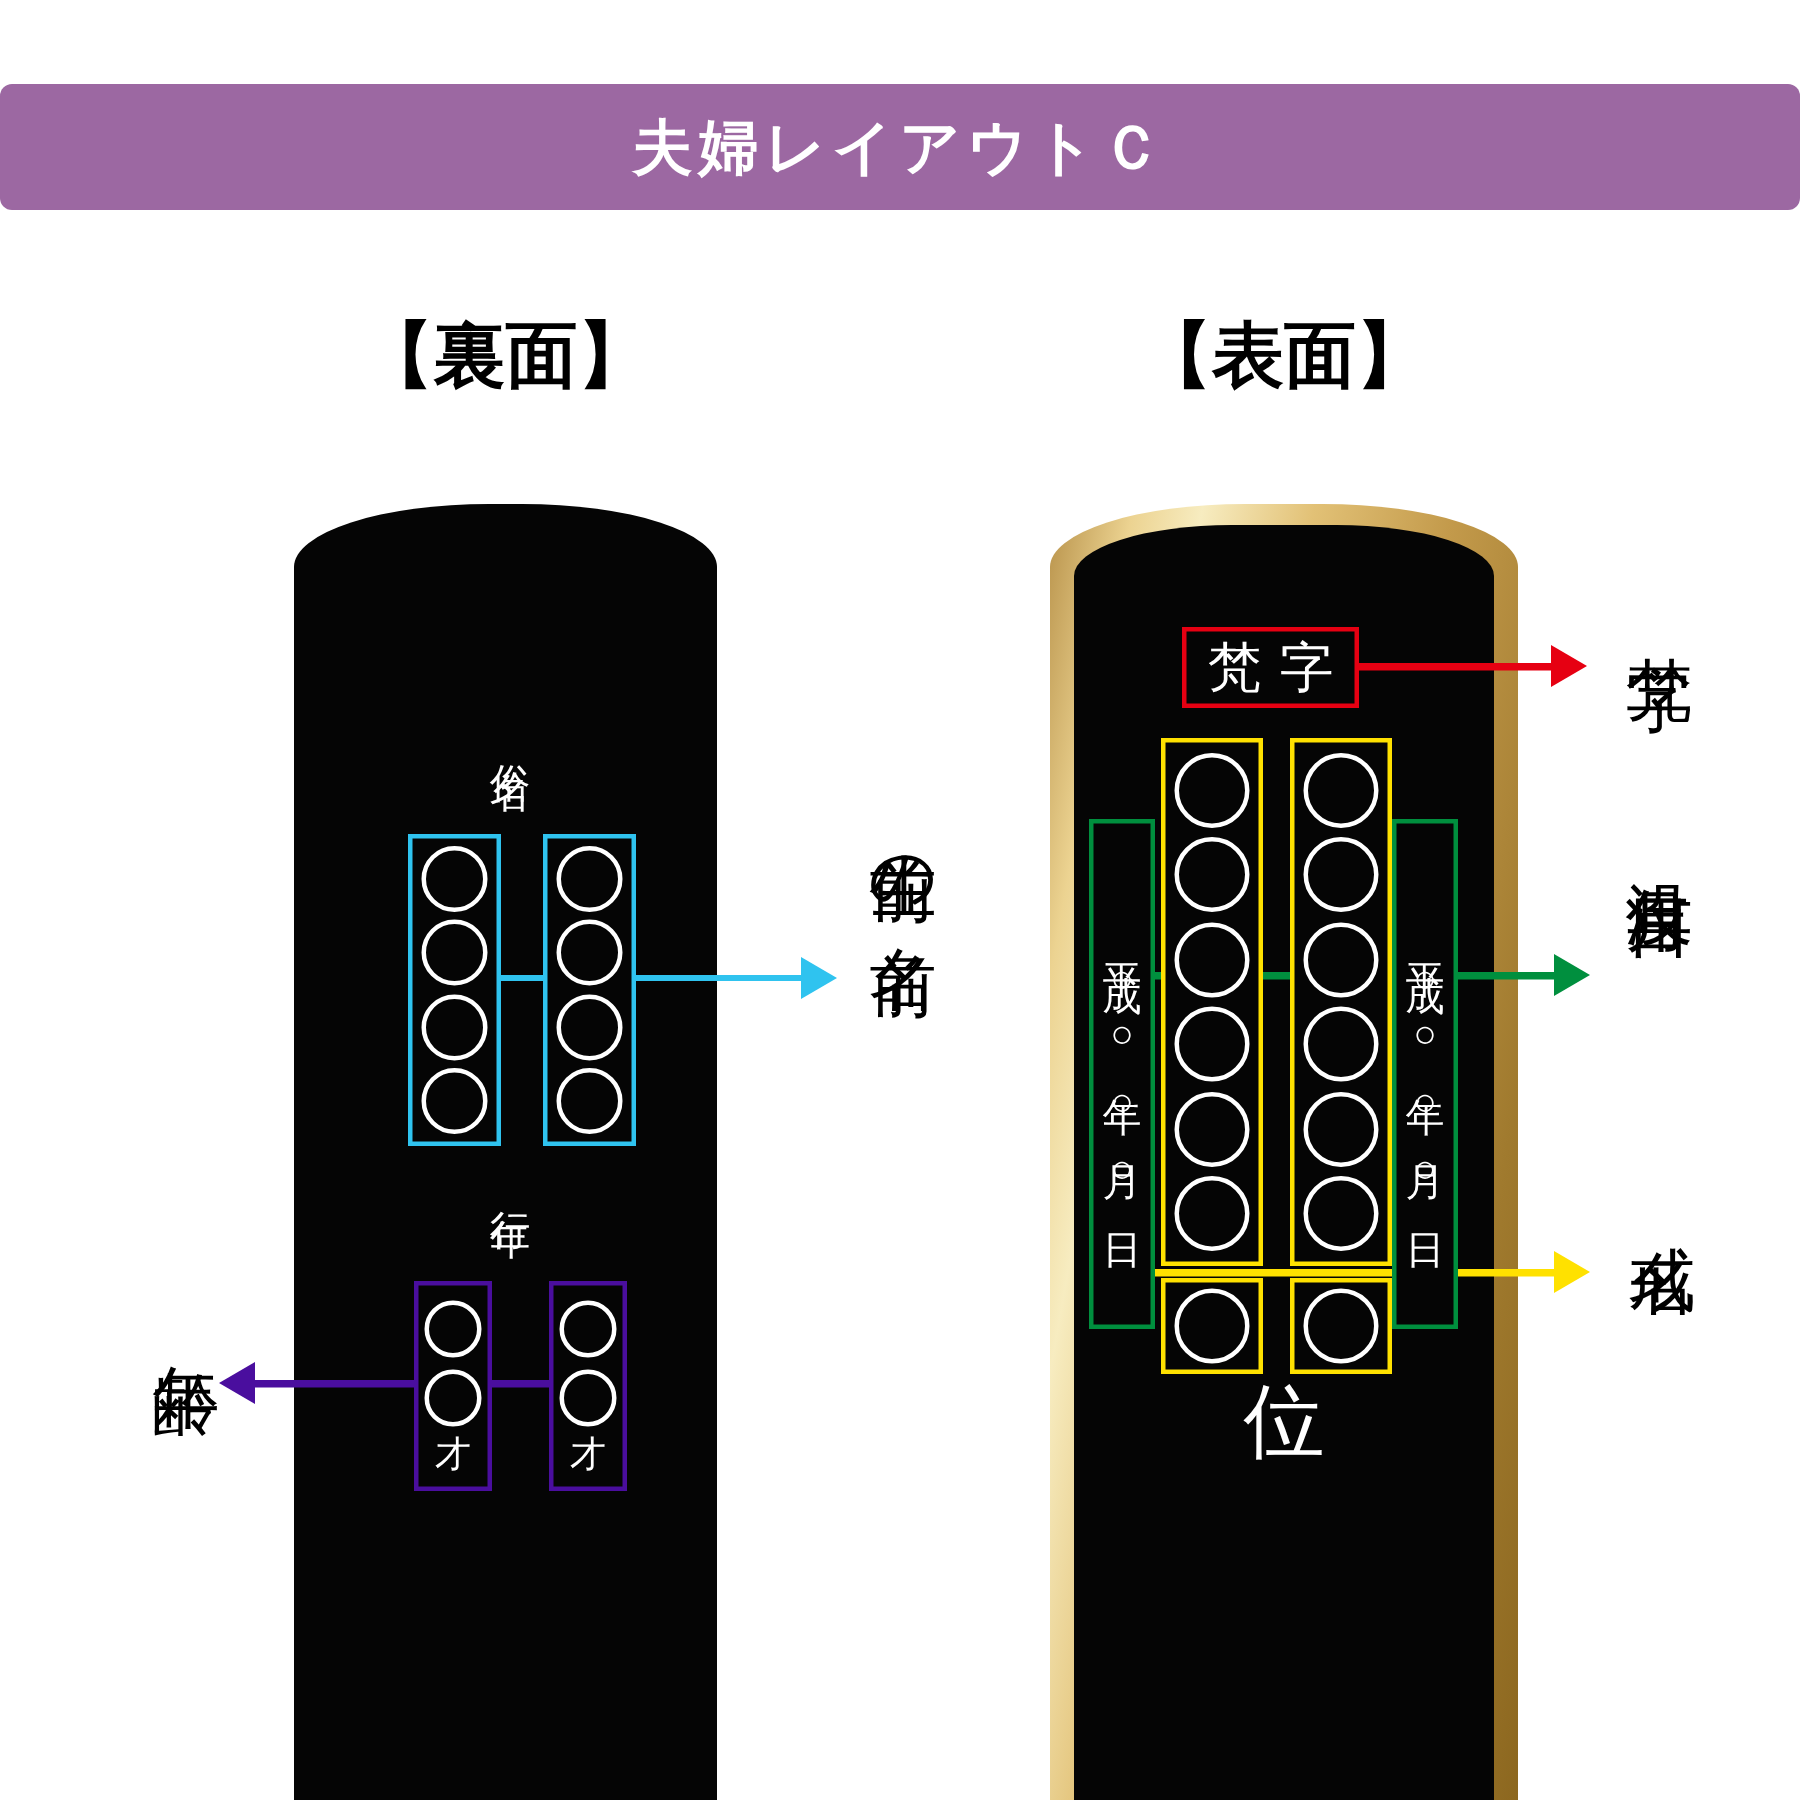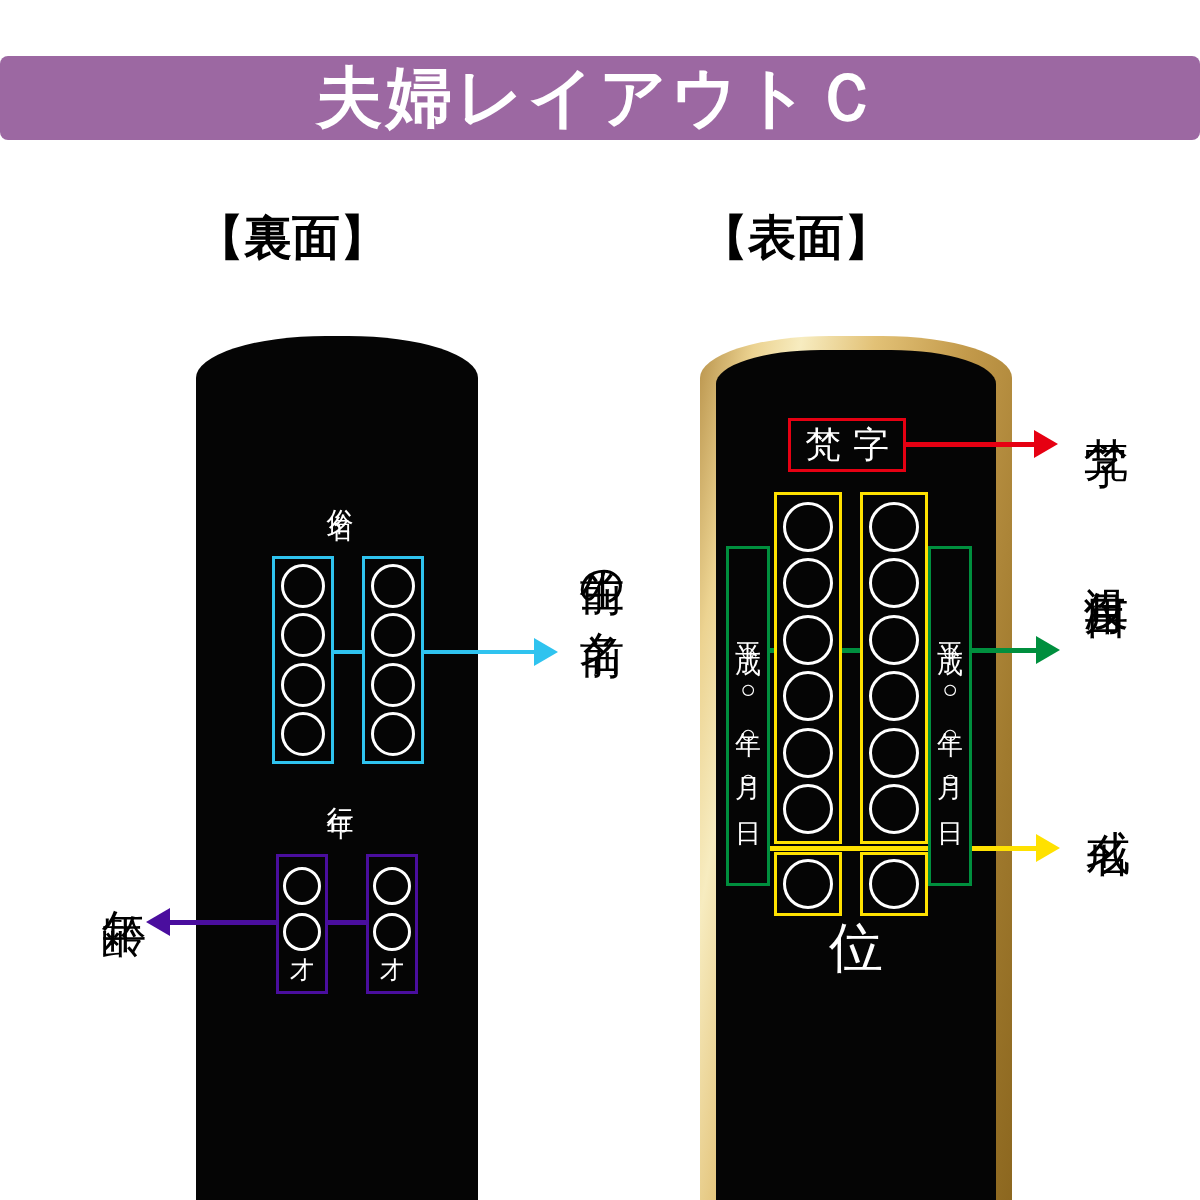--- a/index.html
+++ b/index.html
@@ -13,27 +13,27 @@
     --red:#e60012; --green:#008f3e; --yellow:#ffe100; --ink:#050505;
   }
 
   
   .banner{
     position:absolute; left:0; top:56px; width:1200px; height:84px;
     background:var(--header_bg); border-radius:8px;
     display:flex; align-items:center; justify-content:center;
   }
   .banner span{
-    color:#ffffff; font-size:66px; font-weight:bold; letter-spacing:4px;
+    color:#ffffff; font-size:40px; font-weight:bold; letter-spacing:4px;
   }
 
   
   .sec-title{
     position:absolute; top:206px; height:64px; color:#000;
-    font-size:48px; font-weight:bold; line-height:64px;
+    font-size:48px; font-weight:bold; text-align:center; line-height:64px;
   }
   #back-title{ left:196px; width:282px; }
   #front-title{ left:700px; width:312px; }
 
   
   .tablet-back{
     position:absolute; left:196px; top:336px; width:282px; height:864px;
     background:var(--ink);
     border-radius:130px 130px 0 0 / 42px 42px 0 0;
   }

